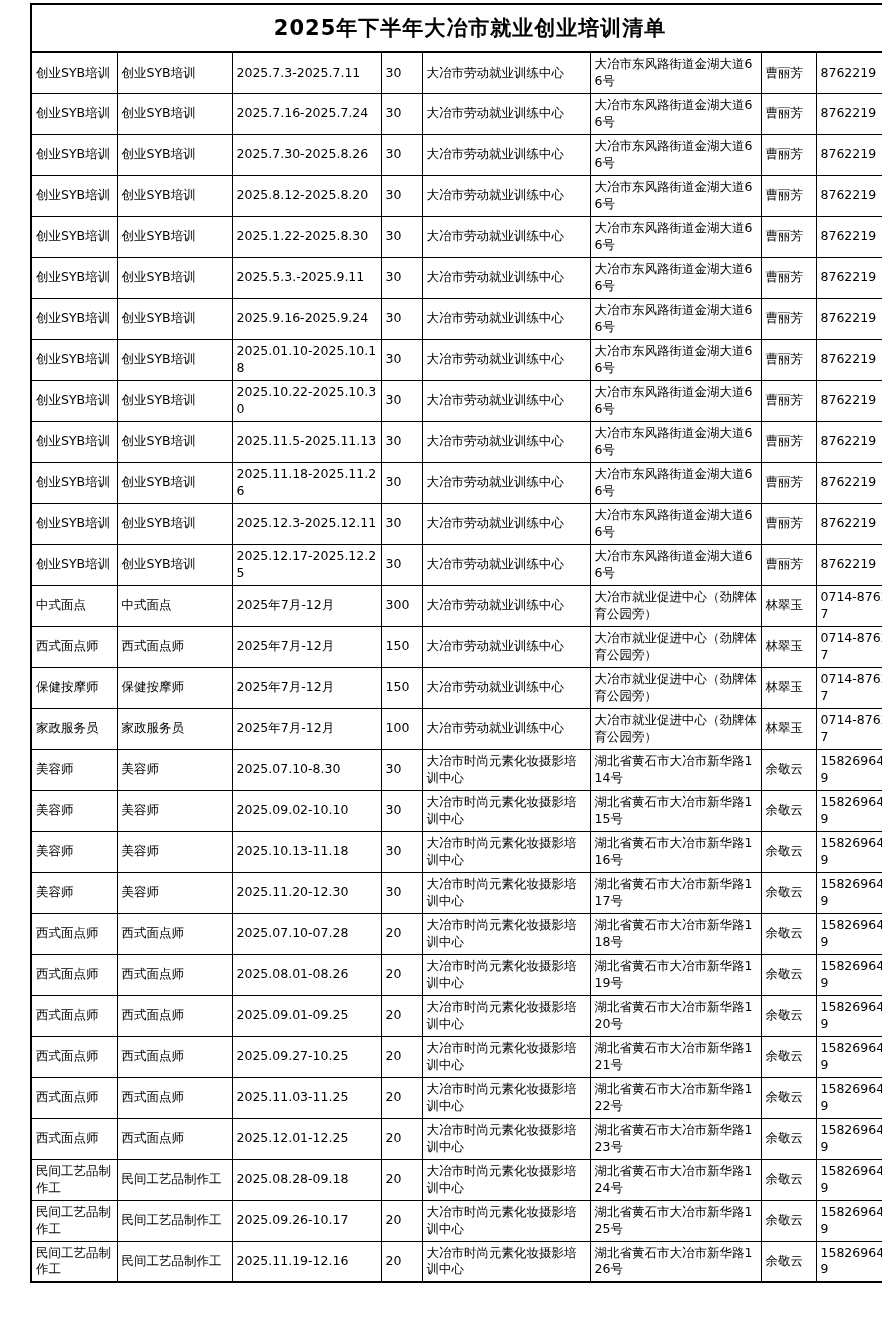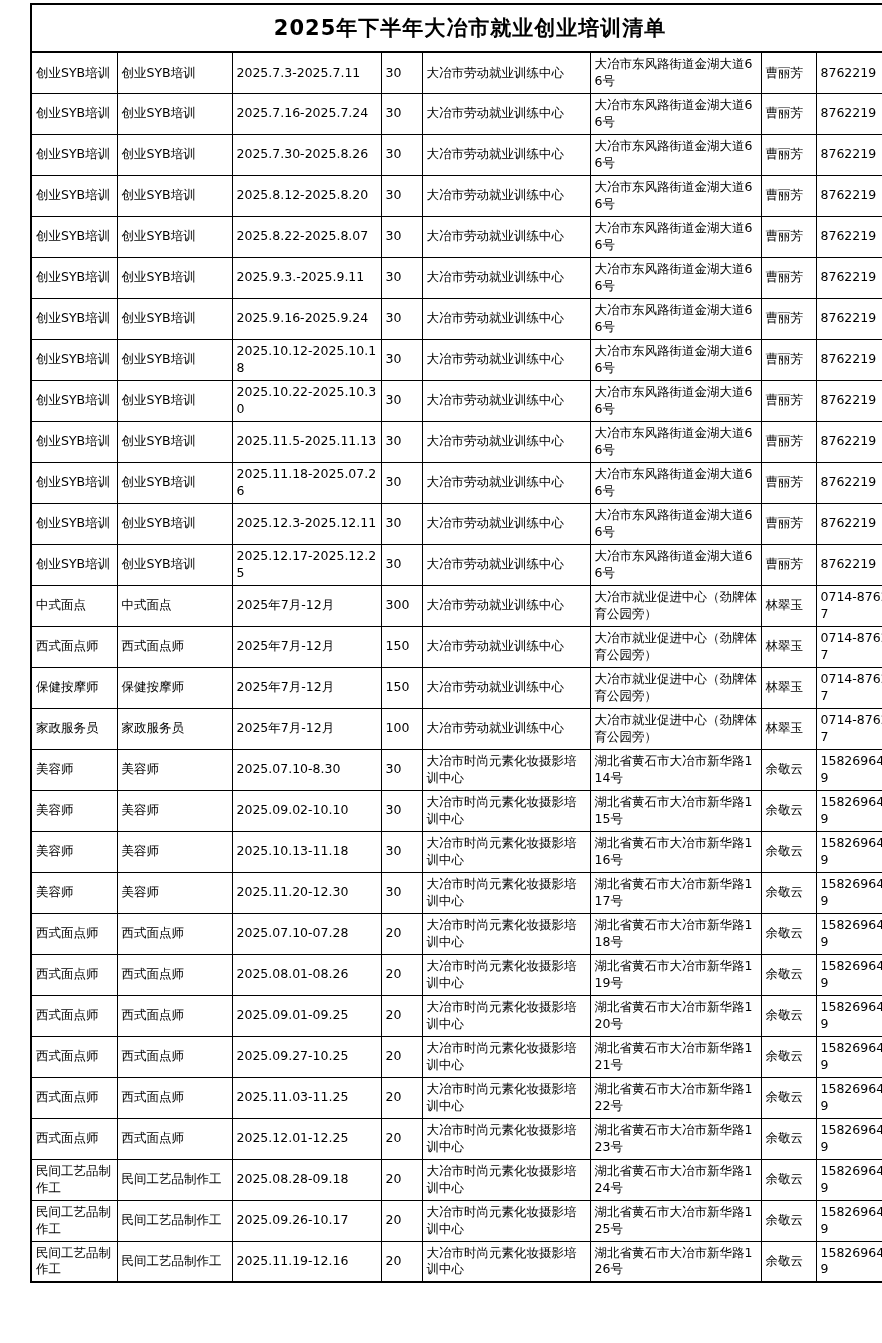--- a/index.html
+++ b/index.html
@@ -116,51 +116,51 @@
           <td>2025.8.12-2025.8.20</td>
           <td>30</td>
           <td>大冶市劳动就业训练中心</td>
           <td>大冶市东风路街道金湖大道66号</td>
           <td>曹丽芳</td>
           <td>8762219</td>
         </tr>
         <tr>
           <td>创业SYB培训</td>
           <td>创业SYB培训</td>
-          <td>2025.8.22-2025.8.07</td>
-          <td>30</td>
-          <td>大冶市劳动就业训练中心</td>
-          <td>大冶市东风路街道金湖大道66号</td>
-          <td>曹丽芳</td>
-          <td>8762219</td>
-        </tr>
-        <tr>
-          <td>创业SYB培训</td>
-          <td>创业SYB培训</td>
-          <td>2025.9.3.-2025.9.11</td>
+          <td>2025.1.22-2025.8.30</td>
+          <td>30</td>
+          <td>大冶市劳动就业训练中心</td>
+          <td>大冶市东风路街道金湖大道66号</td>
+          <td>曹丽芳</td>
+          <td>8762219</td>
+        </tr>
+        <tr>
+          <td>创业SYB培训</td>
+          <td>创业SYB培训</td>
+          <td>2025.5.3.-2025.9.11</td>
           <td>30</td>
           <td>大冶市劳动就业训练中心</td>
           <td>大冶市东风路街道金湖大道66号</td>
           <td>曹丽芳</td>
           <td>8762219</td>
         </tr>
         <tr>
           <td>创业SYB培训</td>
           <td>创业SYB培训</td>
           <td>2025.9.16-2025.9.24</td>
           <td>30</td>
           <td>大冶市劳动就业训练中心</td>
           <td>大冶市东风路街道金湖大道66号</td>
           <td>曹丽芳</td>
           <td>8762219</td>
         </tr>
         <tr>
           <td>创业SYB培训</td>
           <td>创业SYB培训</td>
-          <td>2025.10.12-2025.10.18</td>
+          <td>2025.01.10-2025.10.18</td>
           <td>30</td>
           <td>大冶市劳动就业训练中心</td>
           <td>大冶市东风路街道金湖大道66号</td>
           <td>曹丽芳</td>
           <td>8762219</td>
         </tr>
         <tr>
           <td>创业SYB培训</td>
           <td>创业SYB培训</td>
           <td>2025.10.22-2025.10.30</td>
@@ -176,21 +176,21 @@
           <td>2025.11.5-2025.11.13</td>
           <td>30</td>
           <td>大冶市劳动就业训练中心</td>
           <td>大冶市东风路街道金湖大道66号</td>
           <td>曹丽芳</td>
           <td>8762219</td>
         </tr>
         <tr>
           <td>创业SYB培训</td>
           <td>创业SYB培训</td>
-          <td>2025.11.18-2025.07.26</td>
+          <td>2025.11.18-2025.11.26</td>
           <td>30</td>
           <td>大冶市劳动就业训练中心</td>
           <td>大冶市东风路街道金湖大道66号</td>
           <td>曹丽芳</td>
           <td>8762219</td>
         </tr>
         <tr>
           <td>创业SYB培训</td>
           <td>创业SYB培训</td>
           <td>2025.12.3-2025.12.11</td>

